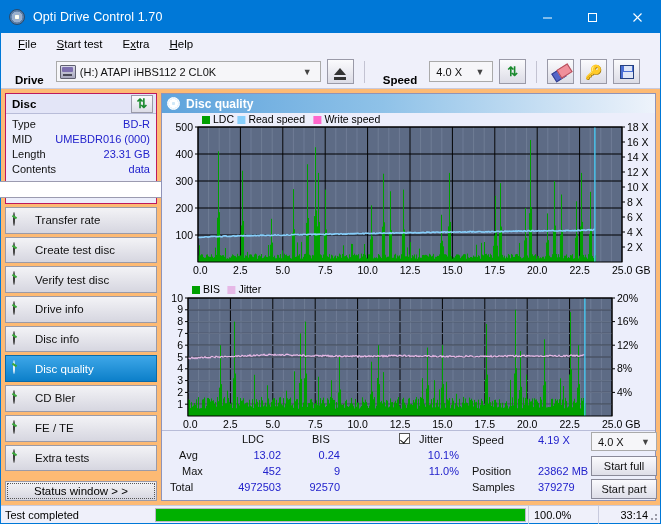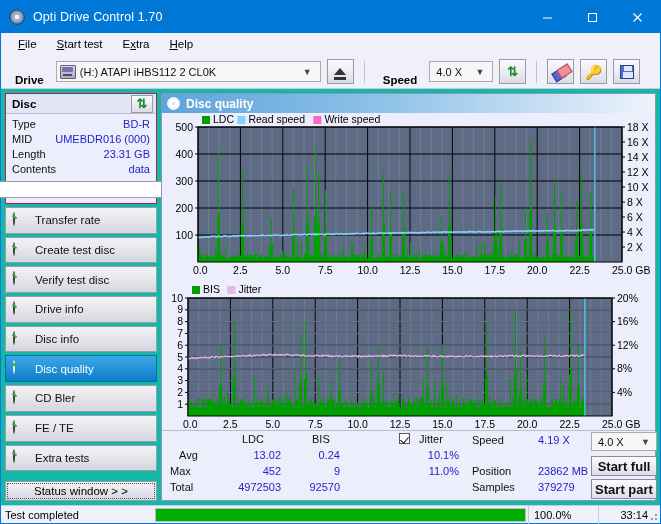--- a/index.html
+++ b/index.html
@@ -7,21 +7,21 @@
   body {
     width:661px; height:524px;
     font-family:"Liberation Sans", sans-serif;
     font-size:11px;
     background:#f0f0f0;
     overflow:hidden;
     -webkit-font-smoothing:none;
   }
   .window {
     width:661px; height:524px;
-    background:#14b8a6;
+    background:#fdba74;
     border:1px solid #0078d7;
     display:flex; flex-direction:column;
     position:relative;
   }
   
   .titlebar {
     height:32px; background:#0078d7; color:#fff;
     display:flex; align-items:center; flex:0 0 32px;
   }
   .title-icon {
@@ -158,21 +158,21 @@
   
   .results { flex:0 0 70px; border-top:1px solid #b8bcd8; position:relative; padding:2px 4px 0 4px;}
   .res-grid { position:relative; height:100%; font-size:11px; }
   .res-grid .cell { position:absolute; white-space:nowrap; }
   .res-grid .num { color:#2222cc; }
   .res-grid .hd { color:#111; }
   .chk { width:11px;height:11px;border:1px solid #555;background:#fff;display:inline-block;position:relative;vertical-align:-2px;}
   .chk:after{content:"";position:absolute;left:2px;top:1px;width:4px;height:7px;border:solid #111;border-width:0 1.5px 1.5px 0;transform:rotate(40deg);}
   .rbtn {
     position:absolute; border:1px solid #8a8a99; background:linear-gradient(#fafafd,#dedee8);
-    display:flex;align-items:center;justify-content:center; font-size:13px; color:#111;font-weight:bold;
+    display:flex;align-items:center;justify-content:center; font-size:11px; color:#111;
   }
   .rcombo{
     position:absolute; border:1px solid #aaa; background:#f6f6f9;
     display:flex;align-items:center; font-size:11px; padding-left:6px; color:#111;
   }
   .rcombo .chev{margin-left:auto;padding:0 6px;font-size:9px;color:#444;}
   
   .statusbar {
     height:16px; flex:0 0 18px; display:flex; align-items:center;
     background:#eff0fa; border-top:1px solid #c8cadd; font-size:11px;
@@ -1369,21 +1369,21 @@
       </div>
 
       <div class="results">
         <div class="res-grid">
           <div class="cell hd" style="left:76px;top:0;">LDC</div>
           <div class="cell hd" style="left:146px;top:0;">BIS</div>
           <div class="cell" style="left:233px;top:-1px;"><span class="chk"></span></div>
           <div class="cell hd" style="left:253px;top:0;">Jitter</div>
 
           <div class="cell hd" style="left:13px;top:16px;">Avg</div>
-          <div class="cell hd" style="left:4px;top:32px;">Max</div>
+          <div class="cell hd" style="left:16px;top:32px;">Max</div>
           <div class="cell hd" style="left:4px;top:48px;">Total</div>
 
           <div class="cell num" style="left:55px;top:16px;width:60px;text-align:right;">13.02</div>
           <div class="cell num" style="left:55px;top:32px;width:60px;text-align:right;">452</div>
           <div class="cell num" style="left:35px;top:48px;width:80px;text-align:right;">4972503</div>
 
           <div class="cell num" style="left:126px;top:16px;width:48px;text-align:right;">0.24</div>
           <div class="cell num" style="left:126px;top:32px;width:48px;text-align:right;">9</div>
           <div class="cell num" style="left:112px;top:48px;width:62px;text-align:right;">92570</div>
 

